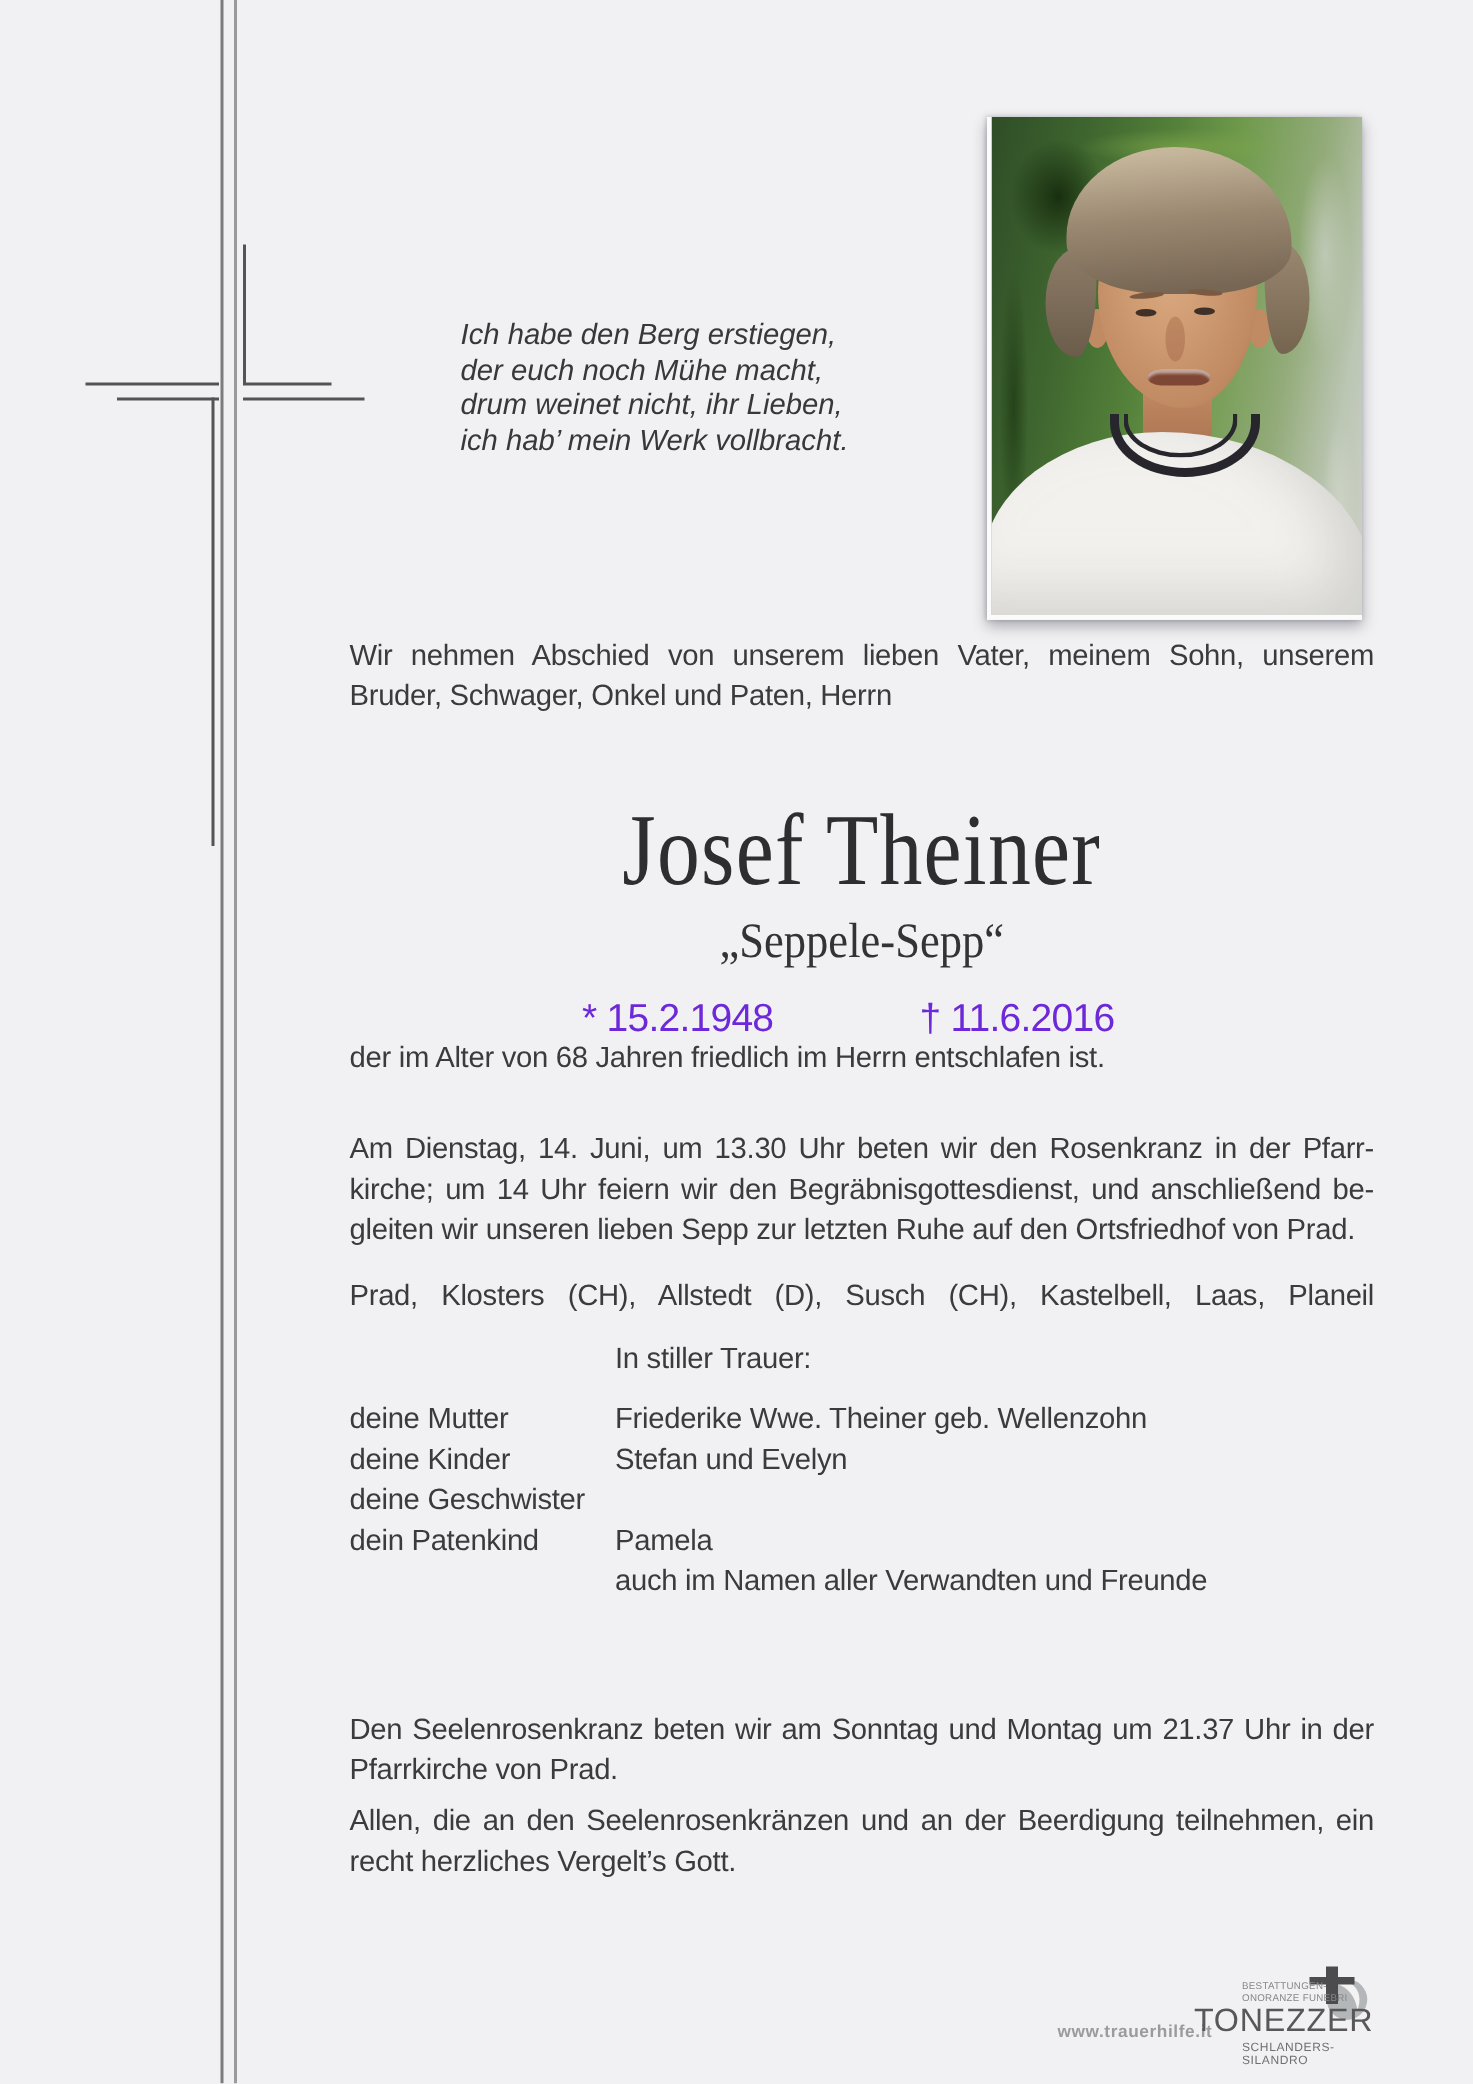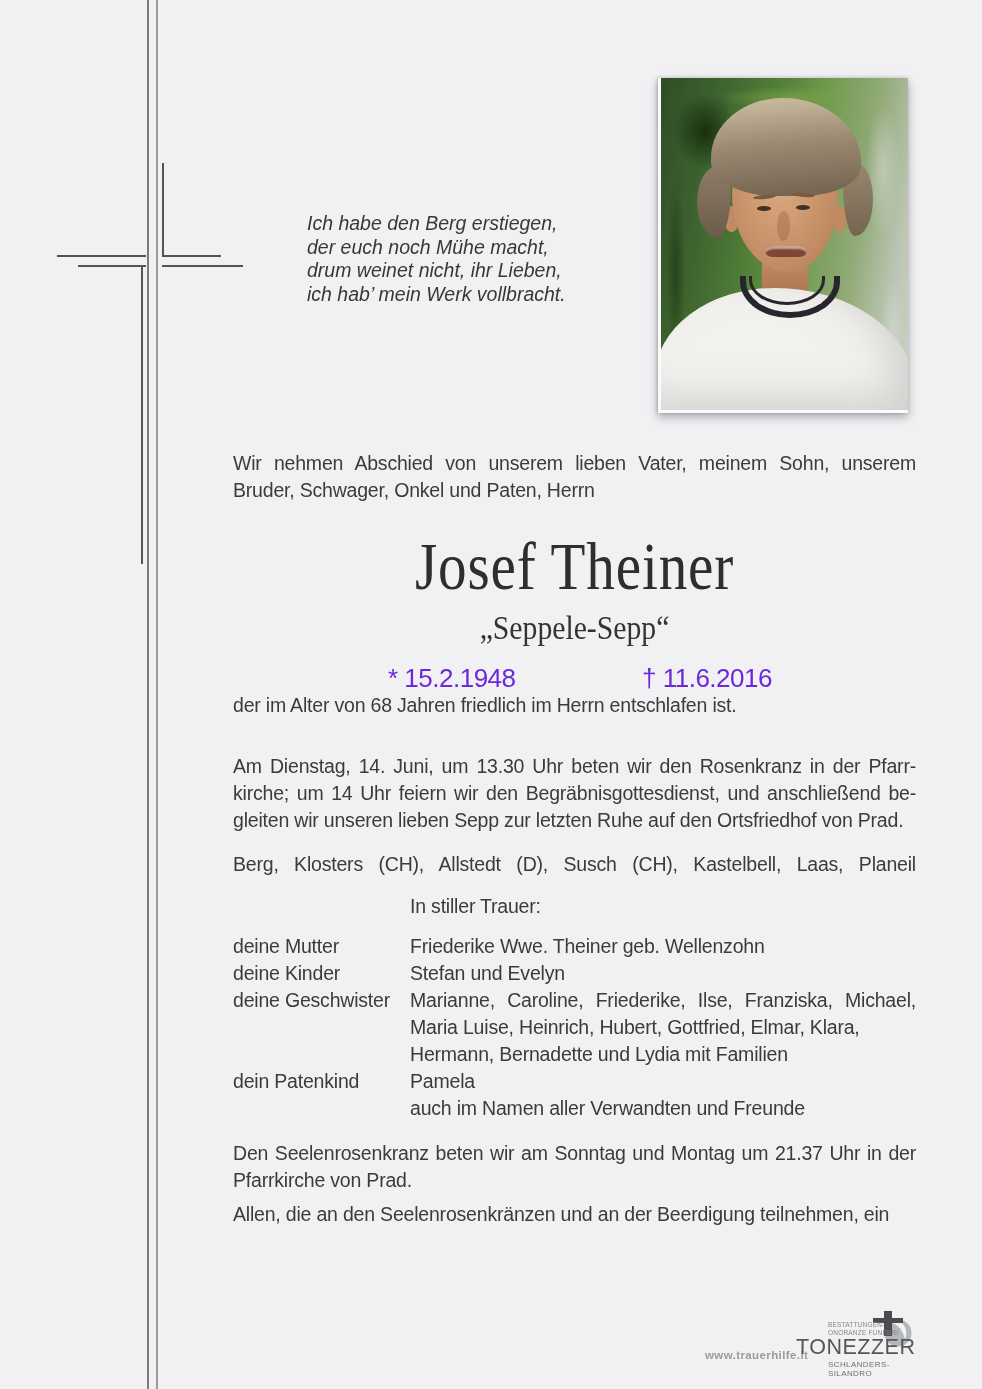--- a/index.html
+++ b/index.html
@@ -29,33 +29,33 @@
   .body-txt{font-size:19.5px;line-height:27px;letter-spacing:-0.2px;}
   .ln{white-space:nowrap;}
   .stretch .ln{text-align:justify;text-align-last:justify;}
   .stretch .ln:last-child{text-align-last:left;}
   .stretch-first .ln:first-child{text-align:justify;text-align-last:justify;}
   .stretch-line{text-align:justify;text-align-last:justify;}
 
   .poem{position:absolute;left:307px;top:212px;width:330px;
         font-size:19.5px;line-height:23.5px;font-style:italic;color:#38383a;letter-spacing:0;}
 
-  .intro{position:absolute;left:233px;top:450px;width:683px;}
+  .intro{position:absolute;left:233px;top:424px;width:683px;}
 
   .name{position:absolute;left:233px;top:526px;width:683px;margin:0;
         font-family:"Liberation Serif",serif;font-weight:400;
         font-size:68px;line-height:80px;color:#2e2e30;text-align:center;
         transform:scaleX(.84);transform-origin:50% 50%;letter-spacing:1px;}
   .nickname{position:absolute;left:233px;top:610px;width:683px;
         font-family:"Liberation Serif",serif;font-size:33px;line-height:36px;
         color:#333335;text-align:center;transform:scaleX(.9);transform-origin:50% 50%;}
   .dates{position:absolute;left:233px;top:663px;width:683px;height:32px;
         font-size:26px;letter-spacing:-0.5px;color:#6d28d9;}
   .dates .birth{position:absolute;left:155px;top:0;}
-  .dates .death{position:absolute;left:409px;top:0;}
+  .dates .death{position:absolute;left:380px;top:0;}
 
   .ageline{position:absolute;left:233px;top:692px;width:683px;}
   .funeral{position:absolute;left:233px;top:753px;width:683px;}
   .places{position:absolute;left:233px;top:851px;width:683px;}
   .trauer{position:absolute;left:233px;top:893px;width:683px;padding-left:177px;box-sizing:border-box;}
 
   .family{position:absolute;left:233px;top:933px;width:683px;}
   .frow{display:flex;}
   .flabel{width:177px;flex:none;}
   .fvalue{flex:1;min-width:0;}
@@ -176,43 +176,38 @@
     <span class="birth">* 15.2.1948</span>
     <span class="death">† 11.6.2016</span>
   </div>
 
   <div class="ageline body-txt">der im Alter von 68 Jahren friedlich im Herrn entschlafen ist.</div>
   <div class="funeral body-txt stretch">
       <div class="ln">Am Dienstag, 14. Juni, um 13.30 Uhr beten wir den Rosenkranz in der Pfarr-</div>
       <div class="ln">kirche; um 14 Uhr feiern wir den Begräbnisgottesdienst, und anschließend be-</div>
       <div class="ln">gleiten wir unseren lieben Sepp zur letzten Ruhe auf den Ortsfriedhof von Prad.</div>
     </div>
-  <div class="places body-txt stretch-line">Berg, Klosters (CH), Allstedt (D), Susch (CH), Kastelbell, Laas, Planeil</div>
+  <div class="places body-txt stretch-line">Prad, Klosters (CH), Allstedt (D), Susch (CH), Kastelbell, Laas, Planeil</div>
   <div class="trauer body-txt">In stiller Trauer:</div>
 
   <div class="family body-txt">
     <div class="frow">
       <div class="flabel">deine Mutter</div>
       <div class="fvalue">
           <div class="ln">Friederike Wwe. Theiner geb. Wellenzohn</div>
         </div>
     </div>
     <div class="frow">
       <div class="flabel">deine Kinder</div>
       <div class="fvalue">
           <div class="ln">Stefan und Evelyn</div>
         </div>
     </div>
     <div class="frow">
       <div class="flabel">deine Geschwister</div>
-      <div class="fvalue stretch-first">
-          <div class="ln">Marianne, Caroline, Friederike, Ilse, Franziska, Michael,</div>
-          <div class="ln">Maria Luise, Heinrich, Hubert, Gottfried, Elmar, Klara,</div>
-          <div class="ln">Hermann, Bernadette und Lydia mit Familien</div>
-        </div>
     </div>
     <div class="frow">
       <div class="flabel">dein Patenkind</div>
       <div class="fvalue">
           <div class="ln">Pamela</div>
         </div>
     </div>
     <div class="frow">
       <div class="flabel"></div>
       <div class="fvalue">
@@ -220,20 +215,21 @@
         </div>
     </div>
   </div>
 
   <div class="closing1 body-txt stretch">
       <div class="ln">Den Seelenrosenkranz beten wir am Sonntag und Montag um 21.37 Uhr in der</div>
       <div class="ln">Pfarrkirche von Prad.</div>
     </div>
   <div class="closing2 body-txt stretch">
       <div class="ln">Allen, die an den Seelenrosenkränzen und an der Beerdigung teilnehmen, ein</div>
+      <div class="ln">recht herzliches Vergelt’s Gott.</div>
     </div>
 
   <div class="website">www.trauerhilfe.it</div>
 
   <div class="logo">
     <svg class="mark" width="46" height="40" viewBox="0 0 46 40">
       <circle cx="31" cy="26" r="13.5" fill="#b4b7b9"></circle>
       <path d="M26 14 C37 13 42 23 38 33 C36.5 24 32 18 24 15.5 Z" fill="#f3f3f3"></path>
       <rect x="17" y="4" width="8" height="25" fill="#4c4c4e"></rect>
       <rect x="6" y="11" width="30" height="5" fill="#4c4c4e"></rect>

